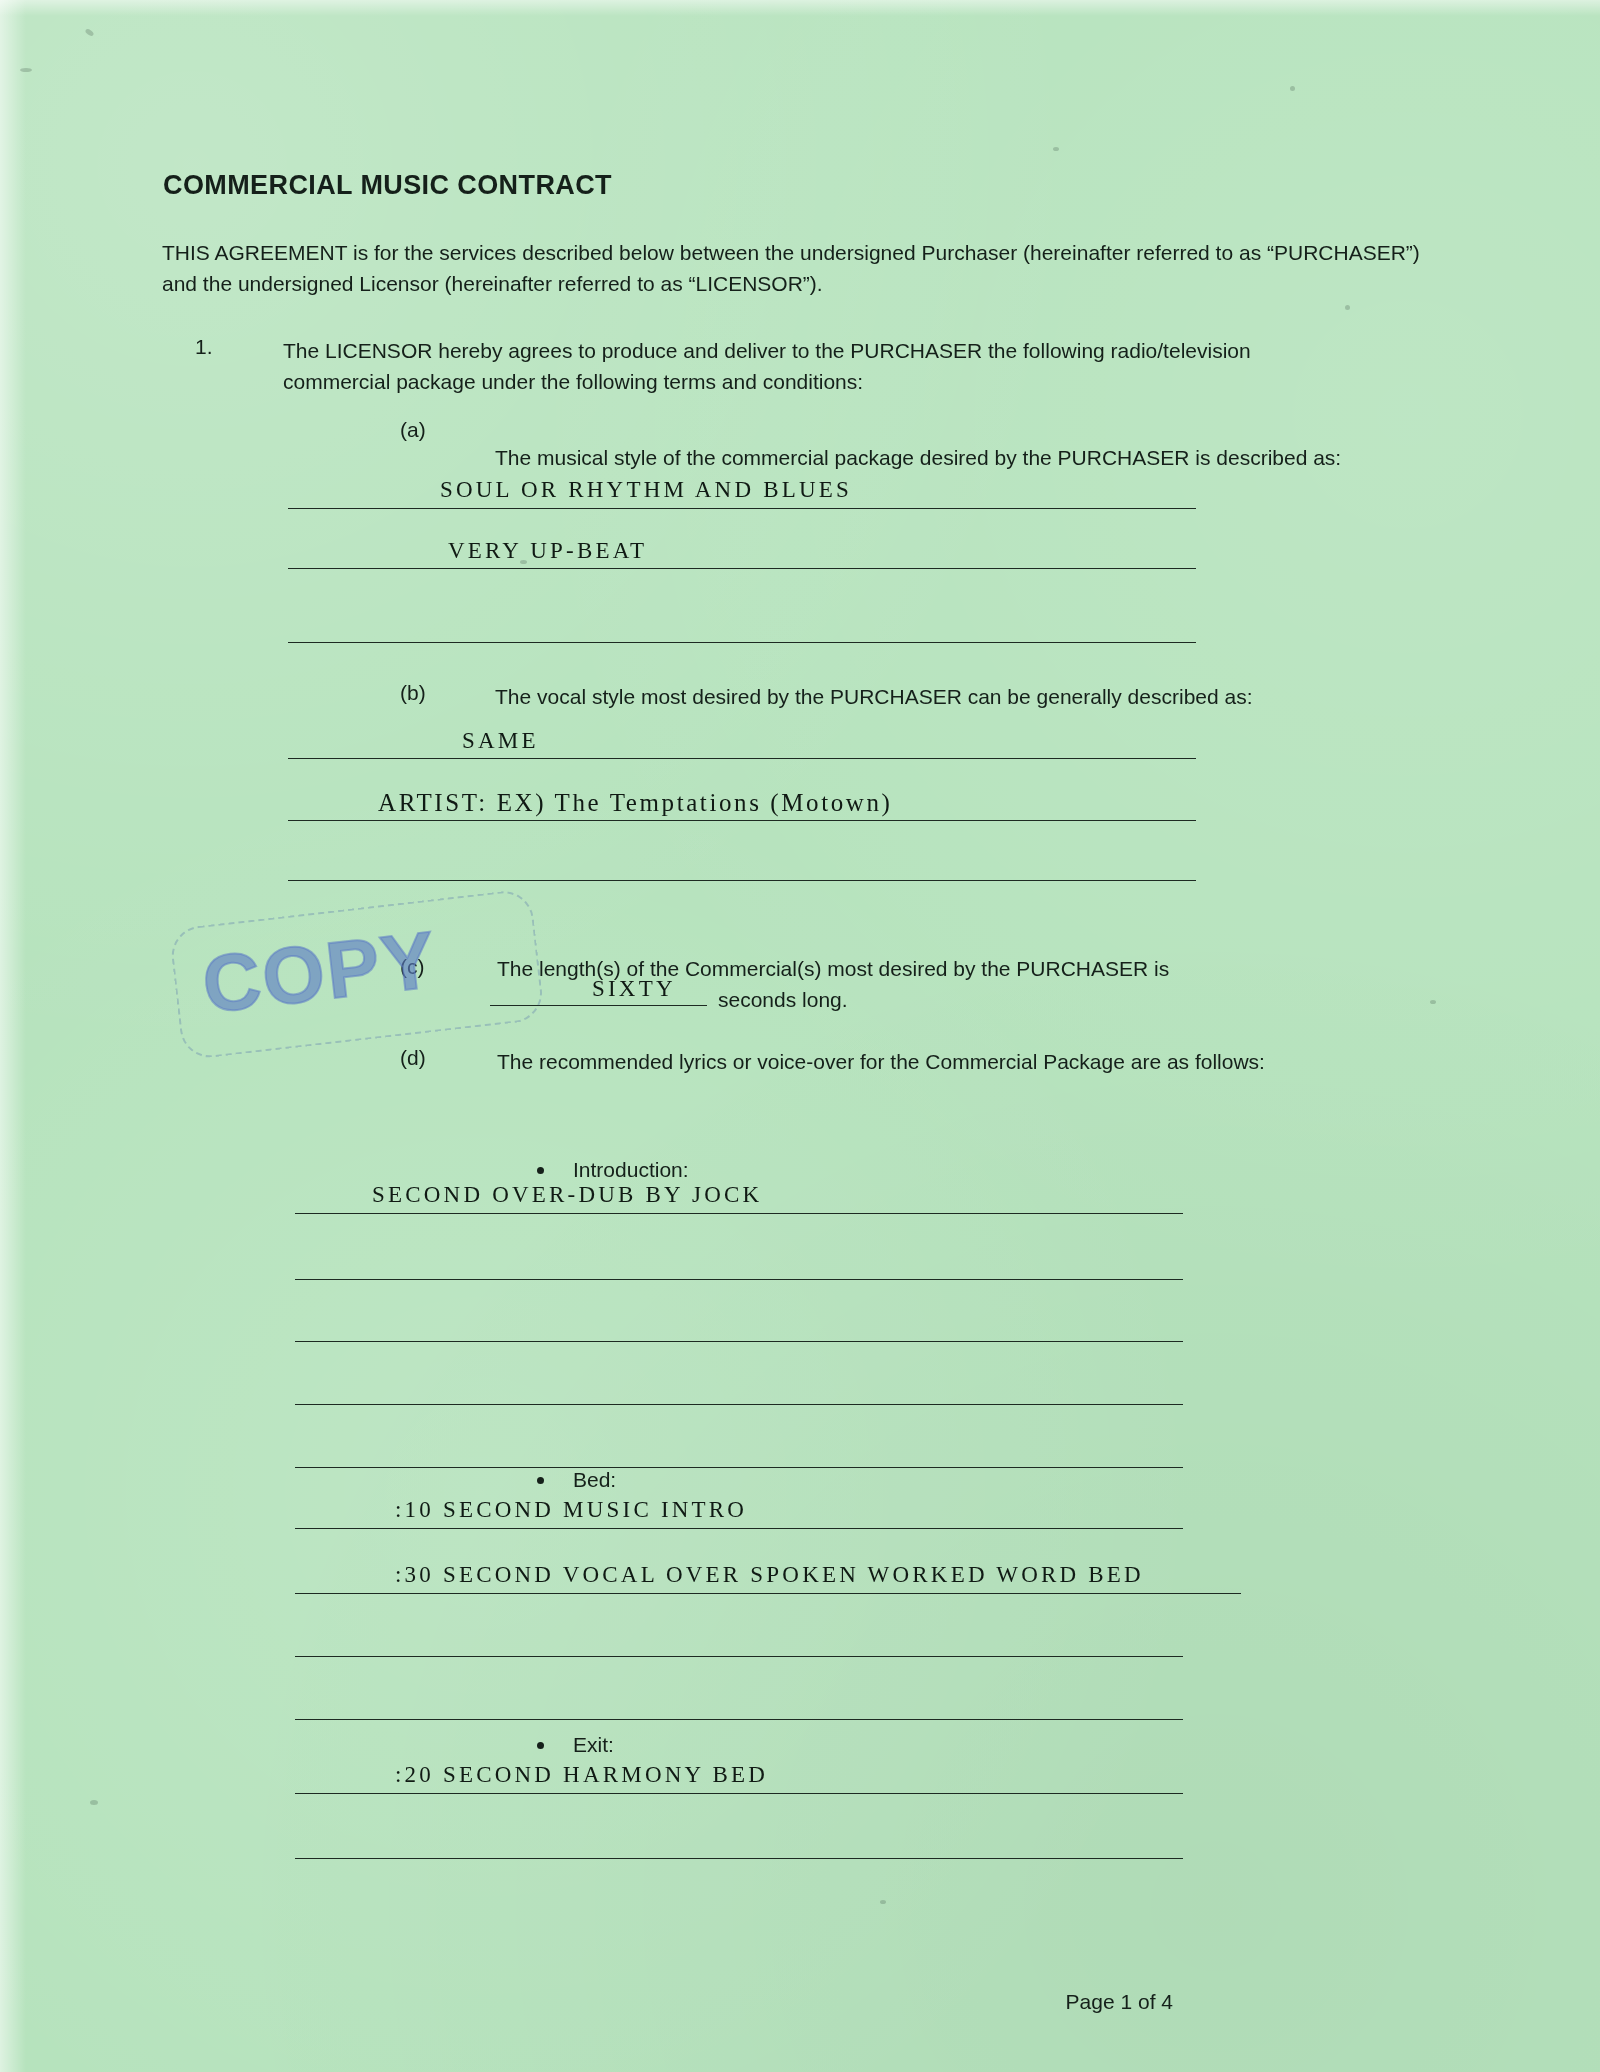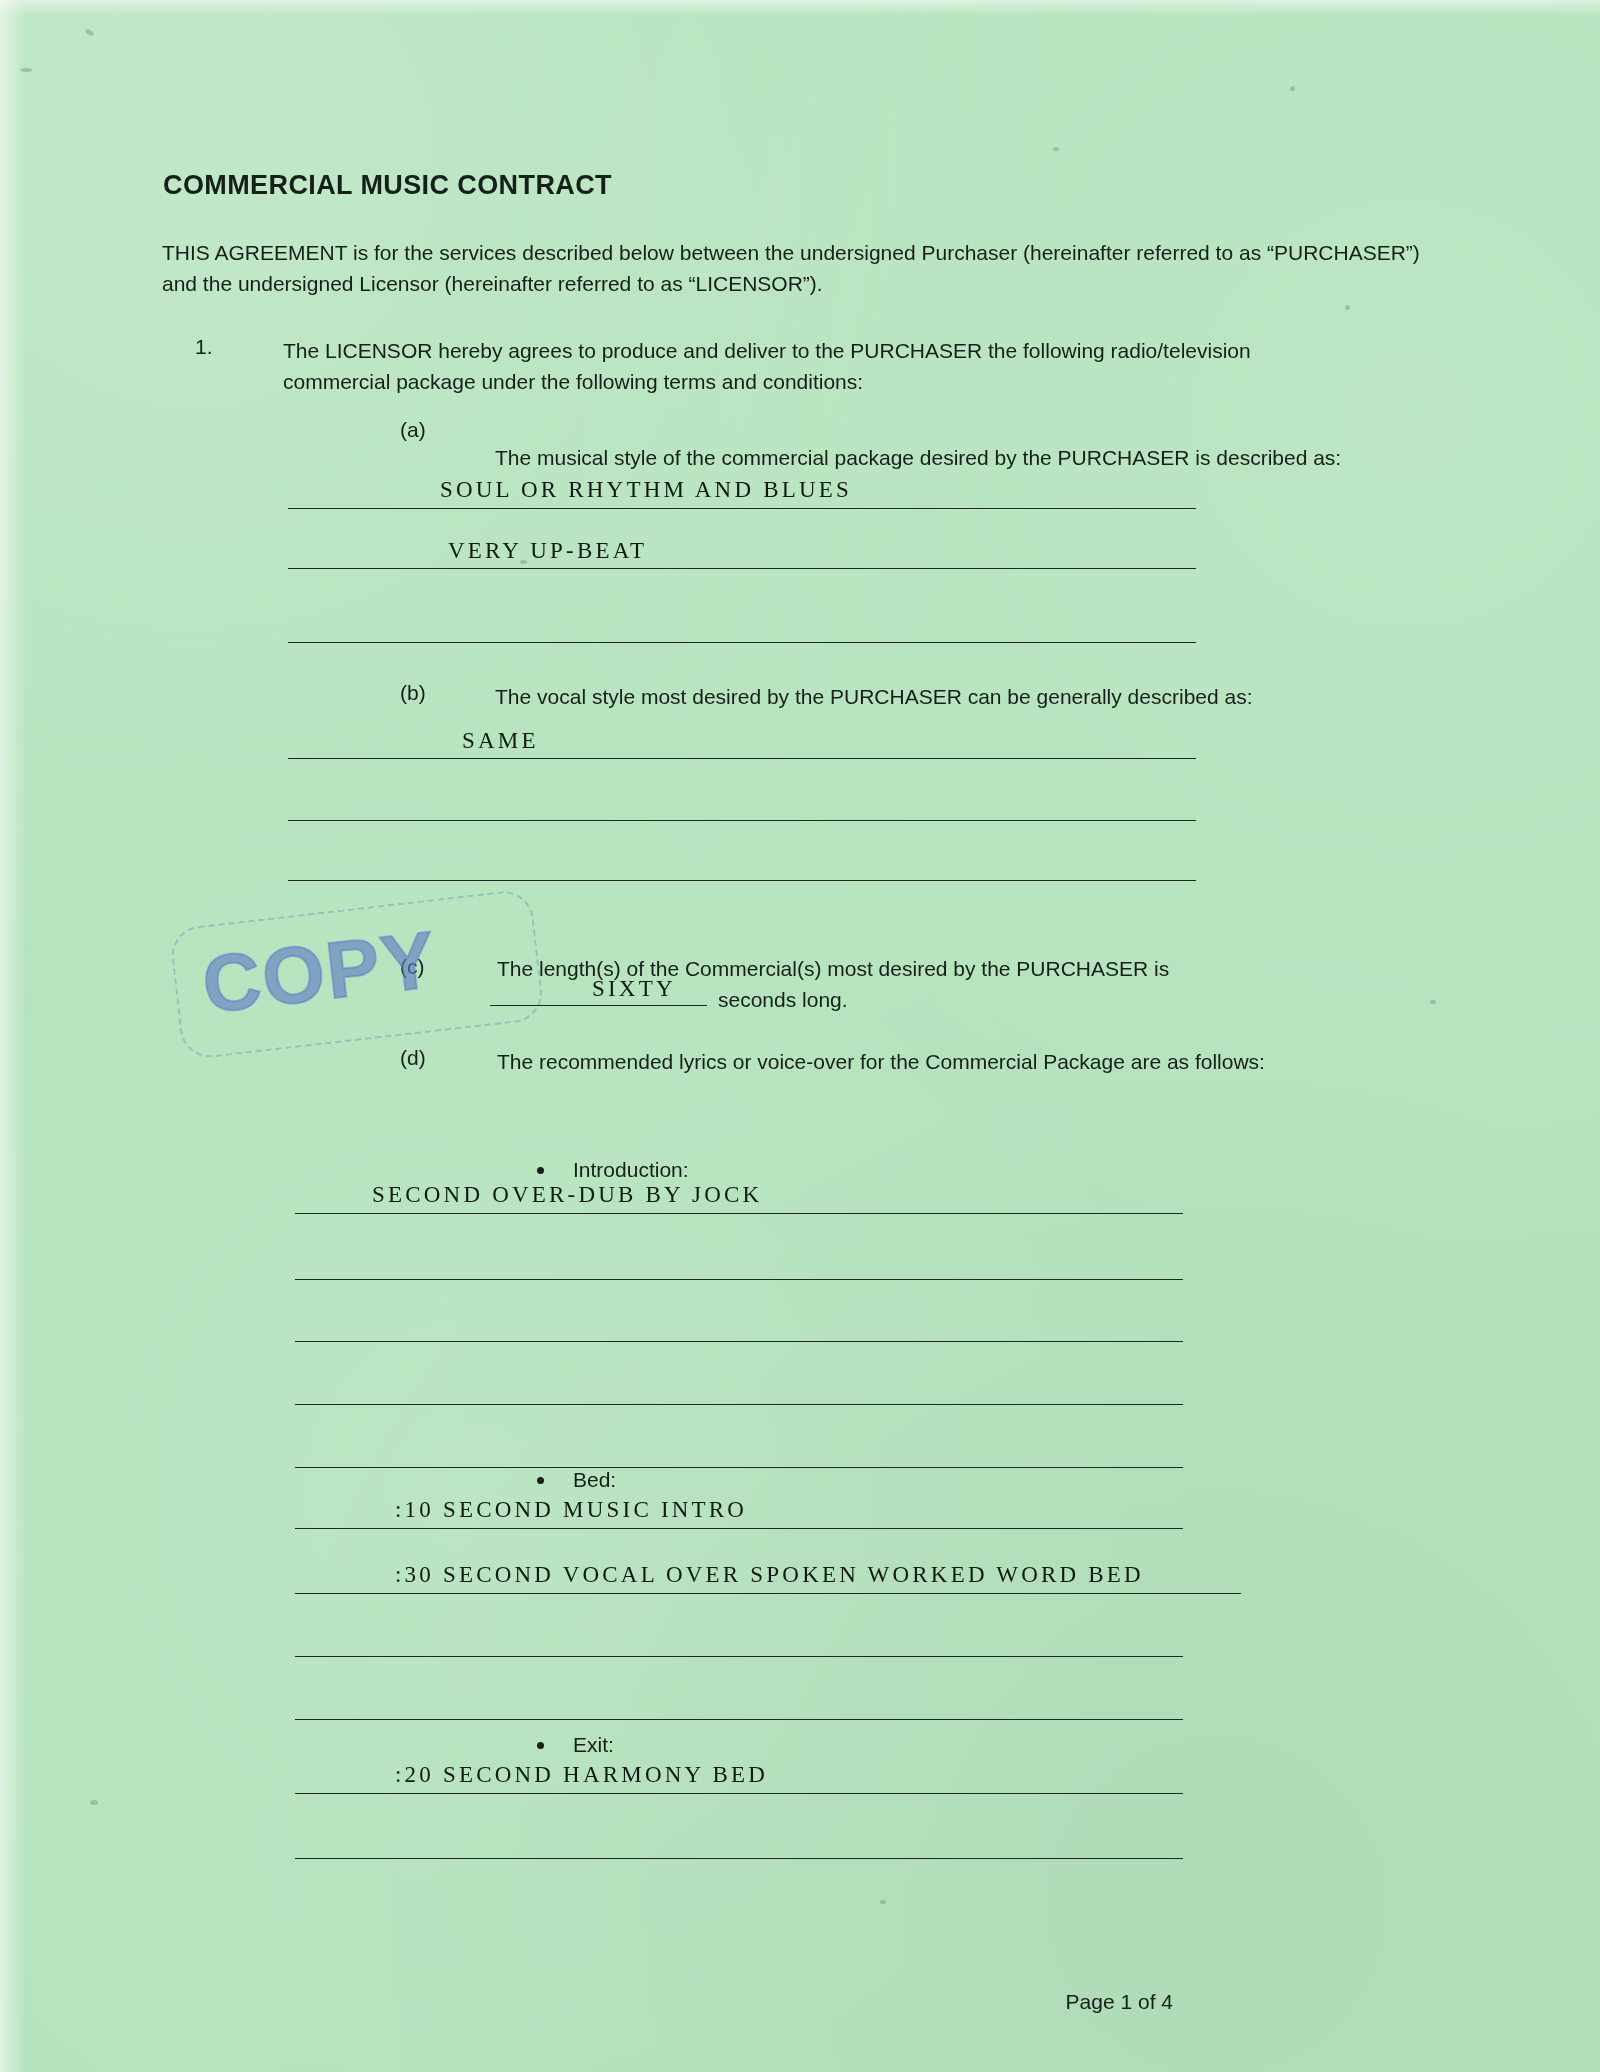--- a/index.html
+++ b/index.html
@@ -211,20 +211,21 @@
     <div class="rule" style="left:288px;top:642px;width:908px;"></div>
     <div class="fill" style="left:448px;top:612px;"></div>
 
     <div class="item-label" style="left:400px;top:681px;">(b)</div>
     <div class="item-text" style="left:495px;top:681px;width:880px;">The vocal style most desired by the PURCHASER can be generally described as:</div>
 
     <div class="rule" style="left:288px;top:758px;width:908px;"></div>
     <div class="fill" style="left:462px;top:728px;">SAME</div>
 
     <div class="rule" style="left:288px;top:820px;width:908px;"></div>
+    <div class="fill fill-lg" style="left:378px;top:789px;">ARTIST: EX) The Temptations (Motown)</div>
 
     <div class="rule" style="left:288px;top:880px;width:908px;"></div>
     <div class="fill" style="left:378px;top:850px;"></div>
 
     <div class="item-label" style="left:400px;top:955px;">(c)</div>
     <div class="item-text" style="left:497px;top:953px;width:900px;">The length(s) of the Commercial(s) most desired by the PURCHASER is</div>
 
     <div class="rule-short" style="left:490px;top:1005px;width:217px;"></div>
     <div class="fill" style="left:592px;top:976px;">SIXTY</div>
     <div class="item-text" style="left:718px;top:984px;">seconds long.</div>

